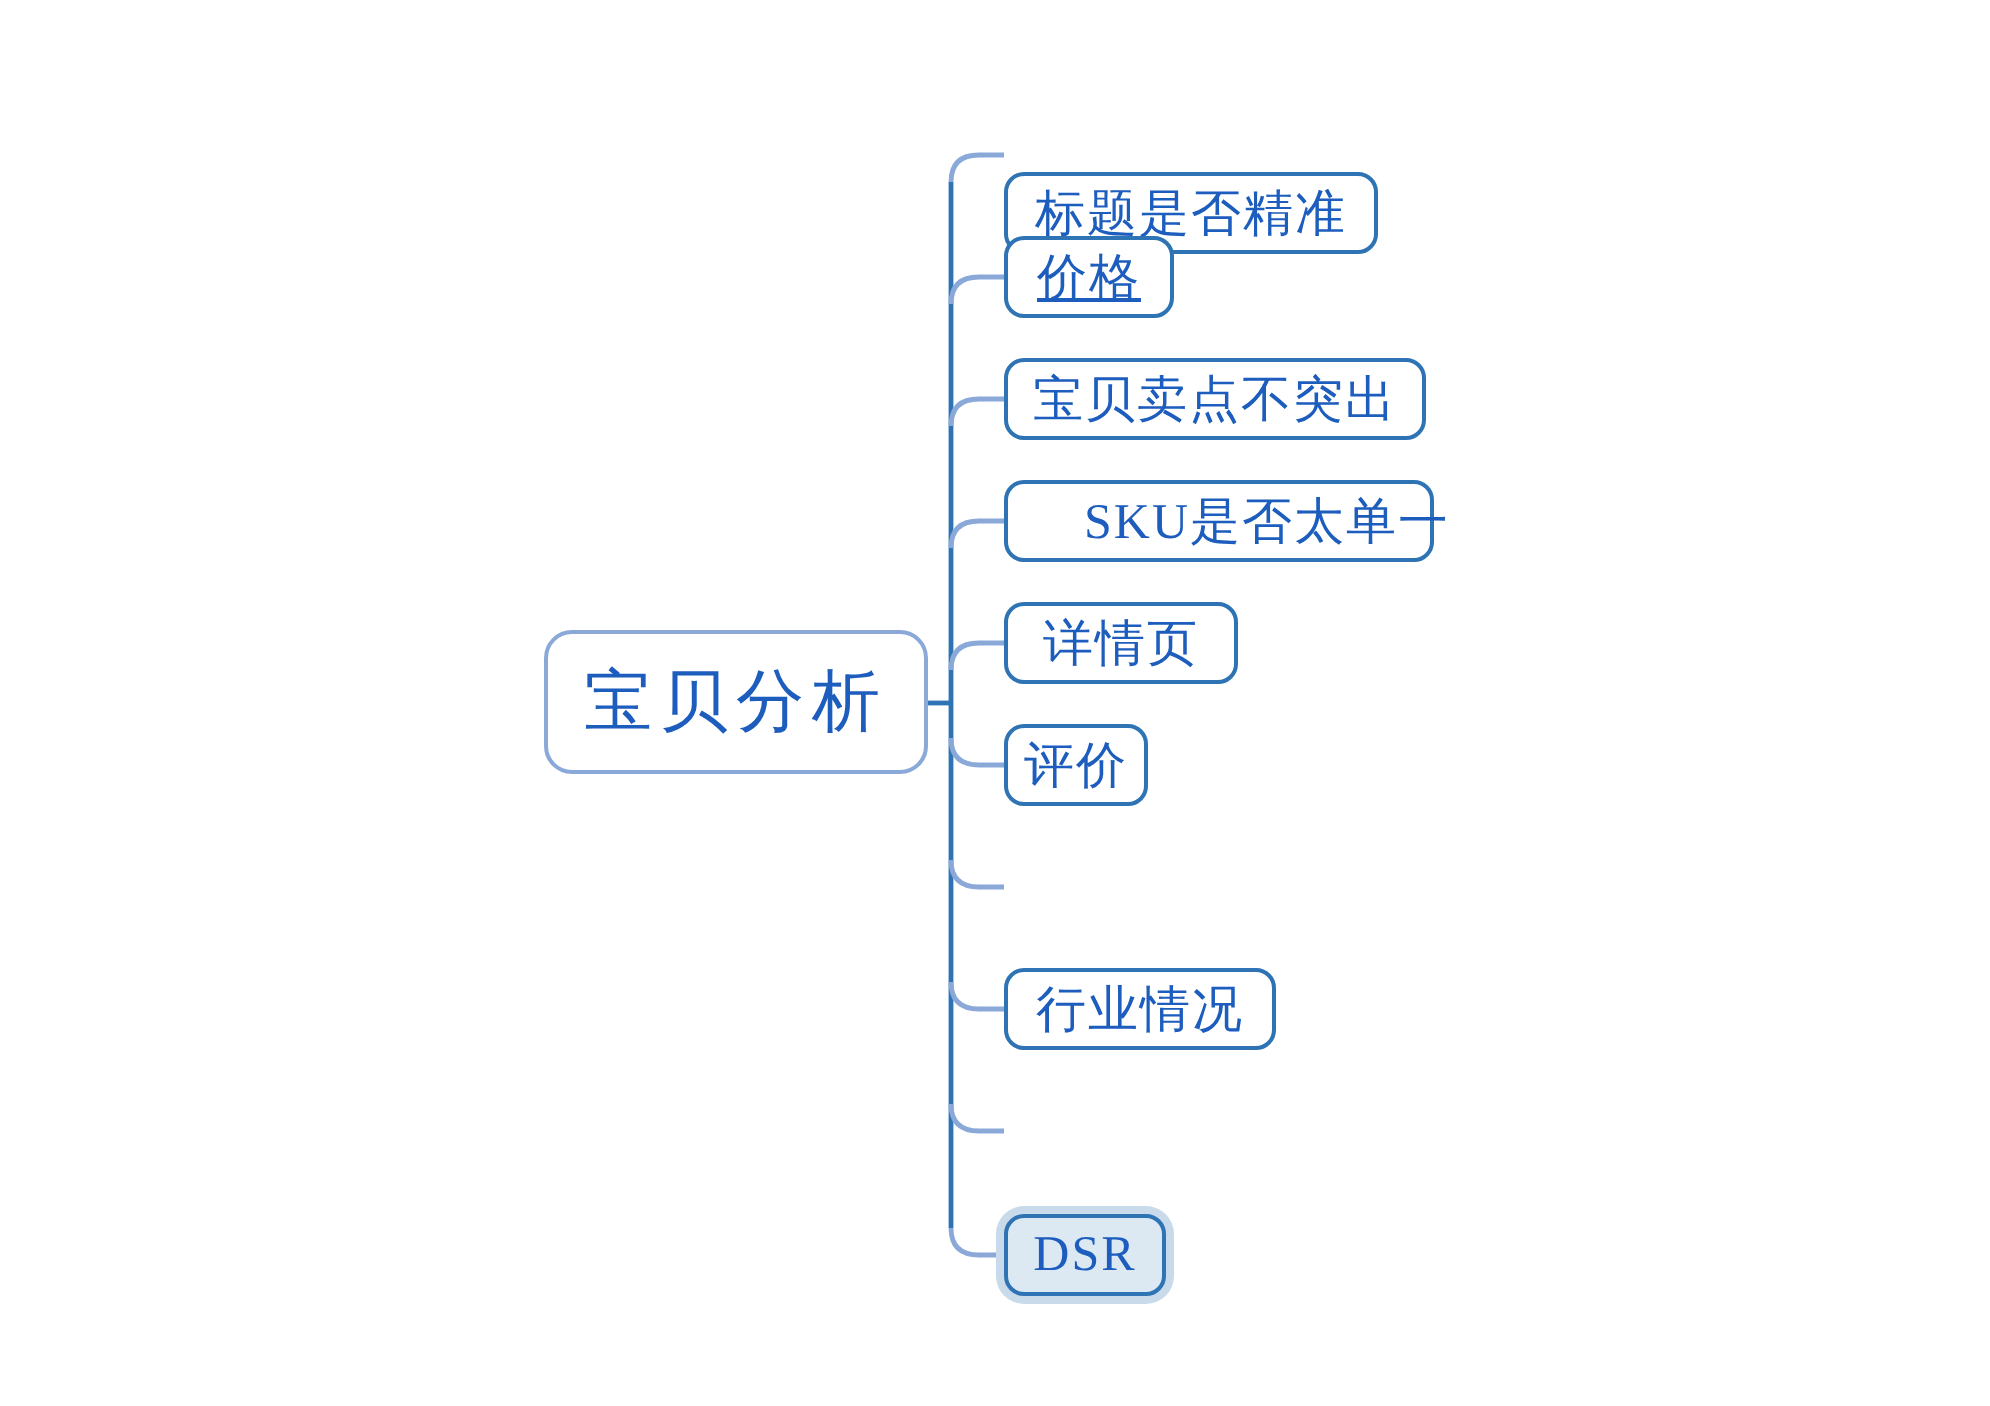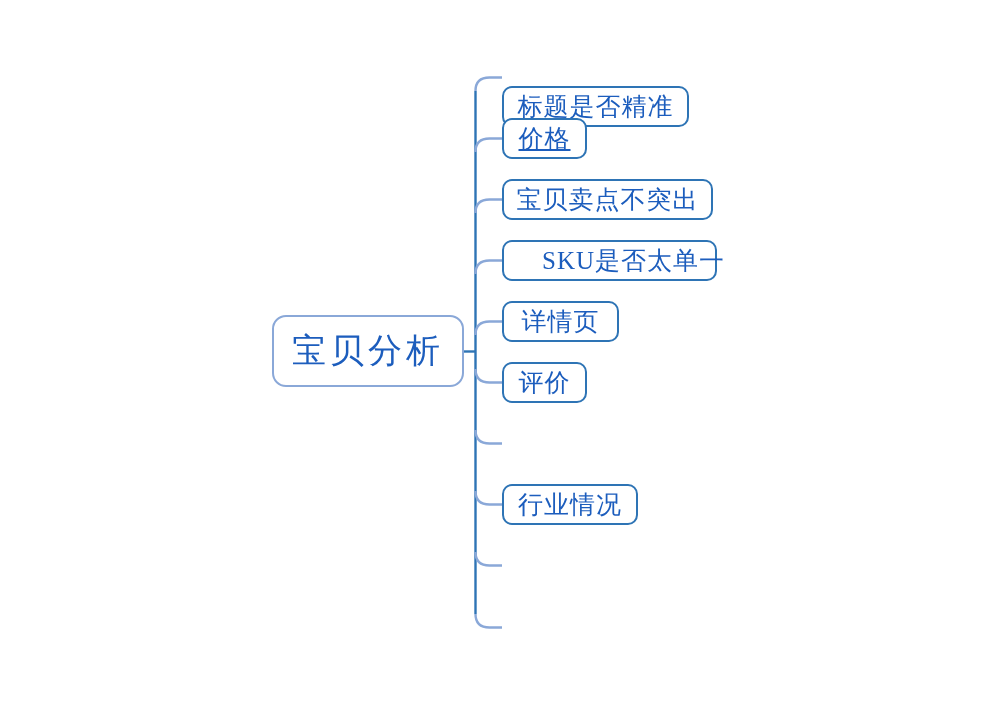--- a/index.html
+++ b/index.html
@@ -92,20 +92,23 @@
   </div>
   <div class="node child-node" style="top:179px; width:211px;">
     <span class="node-label">宝贝卖点不突出</span>
   </div>
   <div class="node child-node" style="top:240px; width:215px;padding-left:48px;">
     <span class="node-label">SKU是否太单一</span>
   </div>
   <div class="node child-node" style="top:301px; width:117px;">
     <span class="node-label">详情页</span>
   </div>
-  <div class="node child-node" style="top:362px; width:85px;">
+  <div class="node child-node" style="top:362px; width:72px;">
     <span class="node-label">评价</span>
   </div>
   <div class="node child-node" style="top:484px; width:136px;">
     <span class="node-label">行业情况</span>
   </div>
+  <div class="node child-node selected" style="top:607px; width:81px;">
+    <span class="node-label">DSR</span>
+  </div>
 
 </div>
 
 </body></html>

